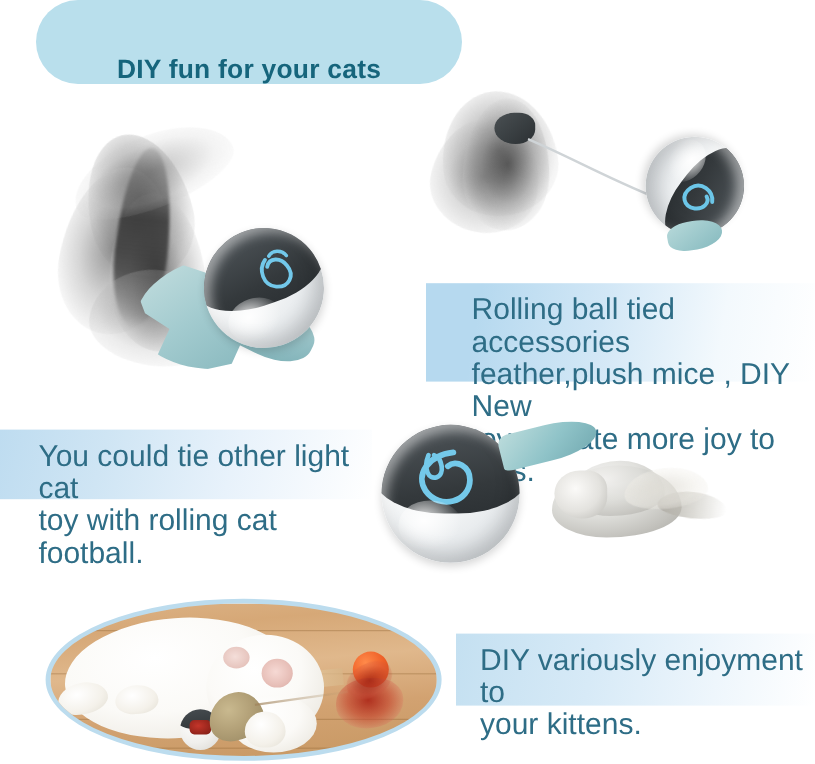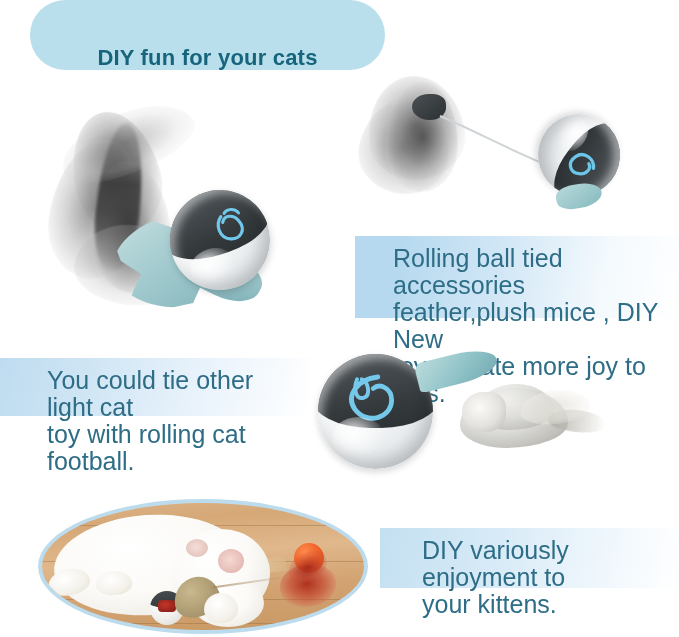--- a/index.html
+++ b/index.html
@@ -40,26 +40,26 @@
     white-space: pre-line;
   }
   .cap-right-top {
     left: 355px; top: 236px; width: 324px; height: 82px;
     background: linear-gradient(100deg, #b6d9ef 0%, #b6d9ef 14%, #d2e7f6 45%, #f3f9fd 75%, #ffffff 100%);
     padding-left: 38px;
   }
   .cap-left-mid {
     left: 0px; top: 358px; width: 310px; height: 58px;
     background: linear-gradient(105deg, #bedcf0 0%, #cfe5f4 28%, #e8f2fb 62%, #ffffff 100%);
-    padding-left: 47px;
+    padding-left: 32px;
   }
   .cap-right-bot {
     left: 380px; top: 528px; width: 299px; height: 60px;
     background: linear-gradient(100deg, #c4e0f1 0%, #d7eaf7 38%, #eef6fc 72%, #ffffff 100%);
-    padding-left: 42px;
+    padding-left: 20px;
   }
 
   
   .ball {
     position: absolute;
     border-radius: 50%;
     background:
       radial-gradient(circle at 32% 26%, #ffffff 0%, #f3f5f6 40%, #e2e6e9 72%, #cdd3d7 100%);
     overflow: hidden;
     box-shadow: 0 3px 7px rgba(0,0,0,.16);

